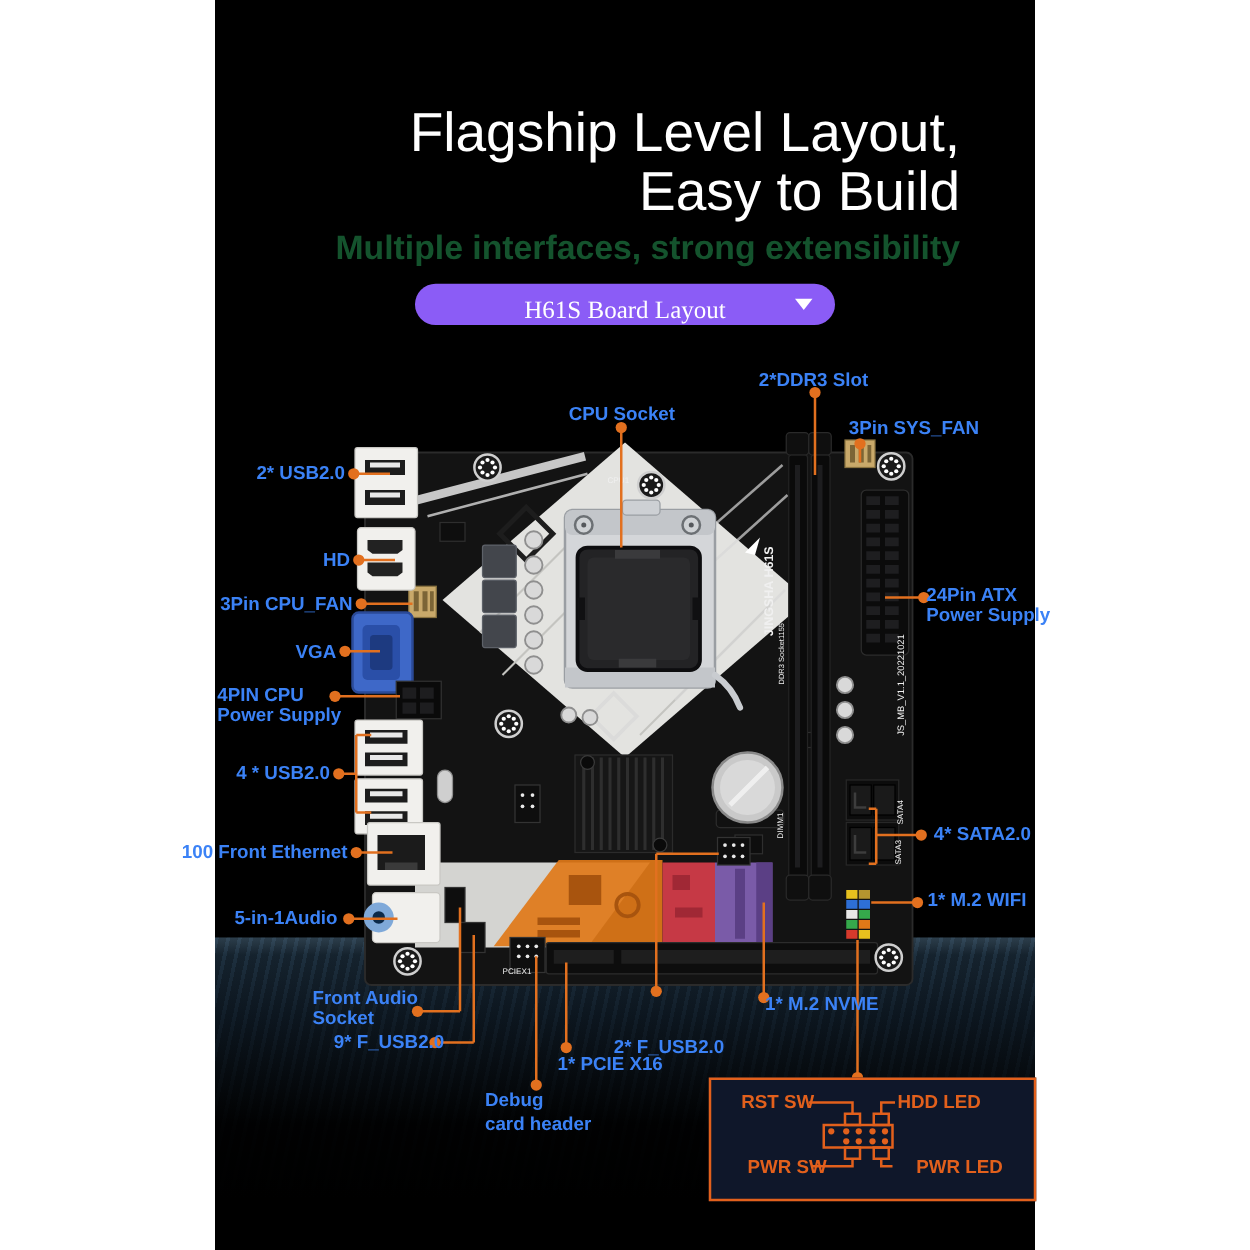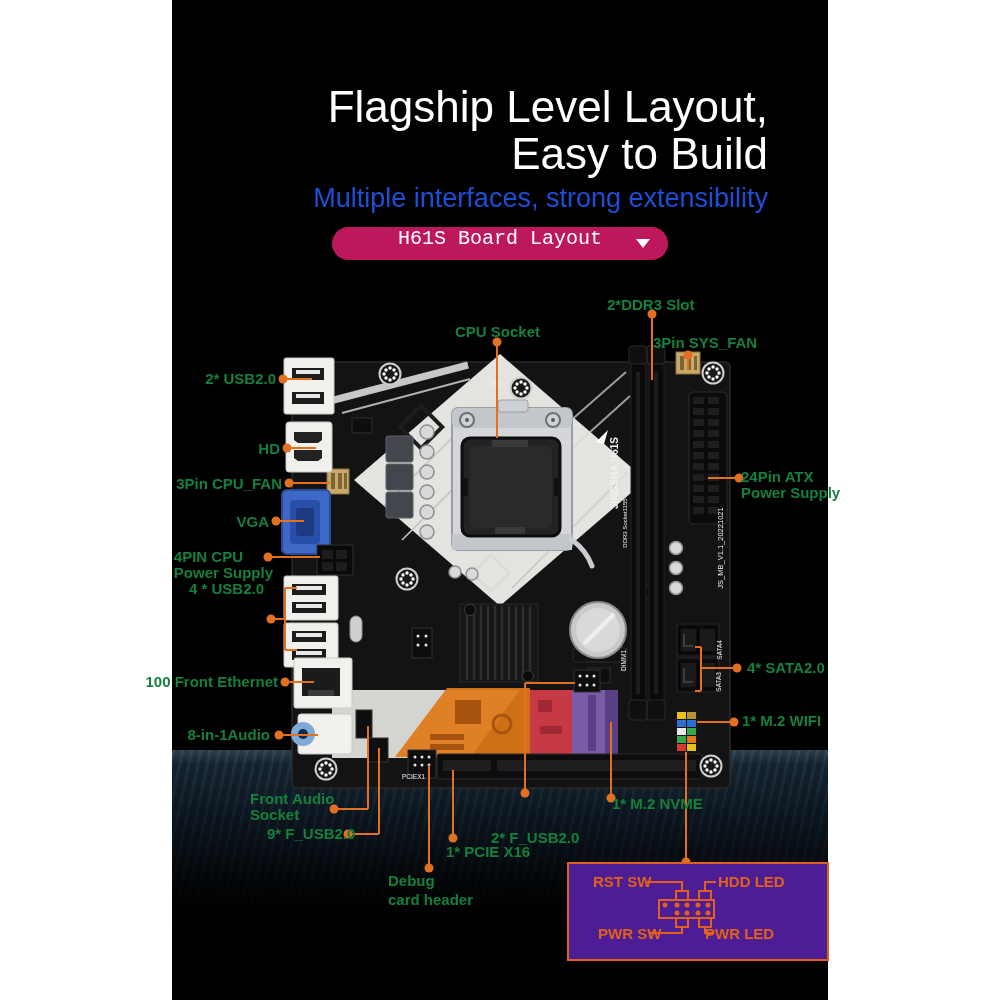--- a/index.html
+++ b/index.html
@@ -11,35 +11,35 @@
   .floor{
     position:absolute;left:172px;top:750px;width:656px;height:250px;
     background:
       linear-gradient(180deg, rgba(125,170,200,0.30) 0px, rgba(60,100,130,0.22) 14px,
         rgba(15,28,40,0.55) 60px, rgba(0,0,0,0.92) 150px, #000 210px),
       repeating-linear-gradient(102deg, #15212c 0 3px, #0a1016 3px 9px);
   }
   .hdr{position:absolute;left:172px;width:596px;text-align:right;color:#fff;}
   .title{font-size:44px;line-height:46px;font-weight:400;letter-spacing:0;}
   .t1{top:84px;} .t2{top:131px;}
-  .subtitle{top:183px;font-size:27px;font-weight:400;color:#1d4ed8;}
+  .subtitle{top:183px;font-size:27px;font-weight:700;color:#14532d;}
   .pillbtn{
     position:absolute;left:332px;top:227px;width:336px;height:33px;border-radius:17px;
-    background:#be185d;border:none;color:#fff;font-size:20px;font-family:Liberation Mono, monospace;
-    display:flex;align-items:flex-start;justify-content:center;cursor:pointer;padding:0;
+    background:#8b5cf6;border:none;color:#fff;font-size:20px;font-family:Liberation Serif, serif;
+    display:flex;align-items:flex-end;justify-content:center;cursor:pointer;padding:0;
   }
   .pillbtn .tri{
     position:absolute;right:18px;top:12px;width:0;height:0;
     border-left:7px solid transparent;border-right:7px solid transparent;border-top:9px solid #fff;
   }
-  .lbl{position:absolute;color:#15803d;font-size:15px;line-height:16px;font-weight:700;white-space:nowrap;}
+  .lbl{position:absolute;color:#3b82f6;font-size:15px;line-height:16px;font-weight:700;white-space:nowrap;}
   .c{} .rr{text-align:center;}
   .pinbox{
     position:absolute;left:567px;top:862px;width:262px;height:99px;
-    background:#4c1d95;border:2px solid #E2601C;box-sizing:border-box;
+    background:#0f172a;border:2px solid #E2601C;box-sizing:border-box;
   }
   .pinbox .lbl{color:#E2601C;}
   svg{display:block;}
   .mbsvg{position:absolute;left:0;top:0;}
 </style>
 </head>
 <body>
 
 <div class="panel"></div>
 <div class="floor"></div>
@@ -387,32 +387,32 @@
       <circle cx="429" cy="868" r="4.5"></circle>
       <circle cx="453" cy="838" r="4.5"></circle>
     <circle cx="525" cy="793" r="4.5"></circle>
       <circle cx="611" cy="798" r="4.5"></circle>
       <circle cx="686" cy="862" r="4.5"></circle>
   </g>
 </svg>
 
 <div class="lbl" style="left:607px;top:297px">2*DDR3 Slot</div>
 <div class="lbl" style="left:455px;top:324px">CPU Socket</div>
-<div class="lbl" style="left:653px;top:335px">3Pin SYS_FAN</div>
+<div class="lbl" style="left:679px;top:335px">3Pin SYS_FAN</div>
 <div class="lbl rr" style="right:724px;top:371px">2* USB2.0</div>
 <div class="lbl rr" style="right:720px;top:441px">HD</div>
 <div class="lbl rr" style="right:718px;top:476px">3Pin CPU_FAN</div>
 <div class="lbl rr" style="right:731px;top:514px">VGA</div>
 <div class="lbl c" style="right:727px;top:549px">
   <div>4PIN CPU</div>
   <div>Power Supply</div>
 </div>
-<div class="lbl rr" style="right:736px;top:581px">4 * USB2.0</div>
+<div class="lbl rr" style="right:736px;top:611px">4 * USB2.0</div>
 <div class="lbl rr" style="right:722px;top:674px">100 Front Ethernet</div>
-<div class="lbl rr" style="right:730px;top:727px">8-in-1Audio</div>
+<div class="lbl rr" style="right:730px;top:727px">5-in-1Audio</div>
 <div class="lbl c" style="left:741px;top:469px">
   <div>24Pin ATX</div>
   <div>Power Supply</div>
 </div>
 <div class="lbl" style="left:747px;top:660px">4* SATA2.0</div>
 <div class="lbl" style="left:742px;top:713px">1* M.2 WIFI</div>
 <div class="lbl" style="left:250px;top:791px">
   <div>Front Audio</div>
   <div>Socket</div>
 </div>
@@ -446,14 +446,14 @@
         <circle cx="139" cy="41" r="2.5"></circle>
       <circle cx="108" cy="49" r="2.5"></circle>
         <circle cx="118" cy="49" r="2.5"></circle>
       <circle cx="129" cy="49" r="2.5"></circle>
         <circle cx="139" cy="49" r="2.5"></circle>
     </g>
   </svg>
   <div class="lbl" style="left:24px;top:10px">RST SW</div>
   <div class="lbl" style="left:149px;top:10px">HDD LED</div>
   <div class="lbl" style="left:29px;top:62px">PWR SW</div>
-  <div class="lbl" style="left:136px;top:62px">PWR LED</div>
+  <div class="lbl" style="left:164px;top:62px">PWR LED</div>
 </div>
 
 </body></html>

